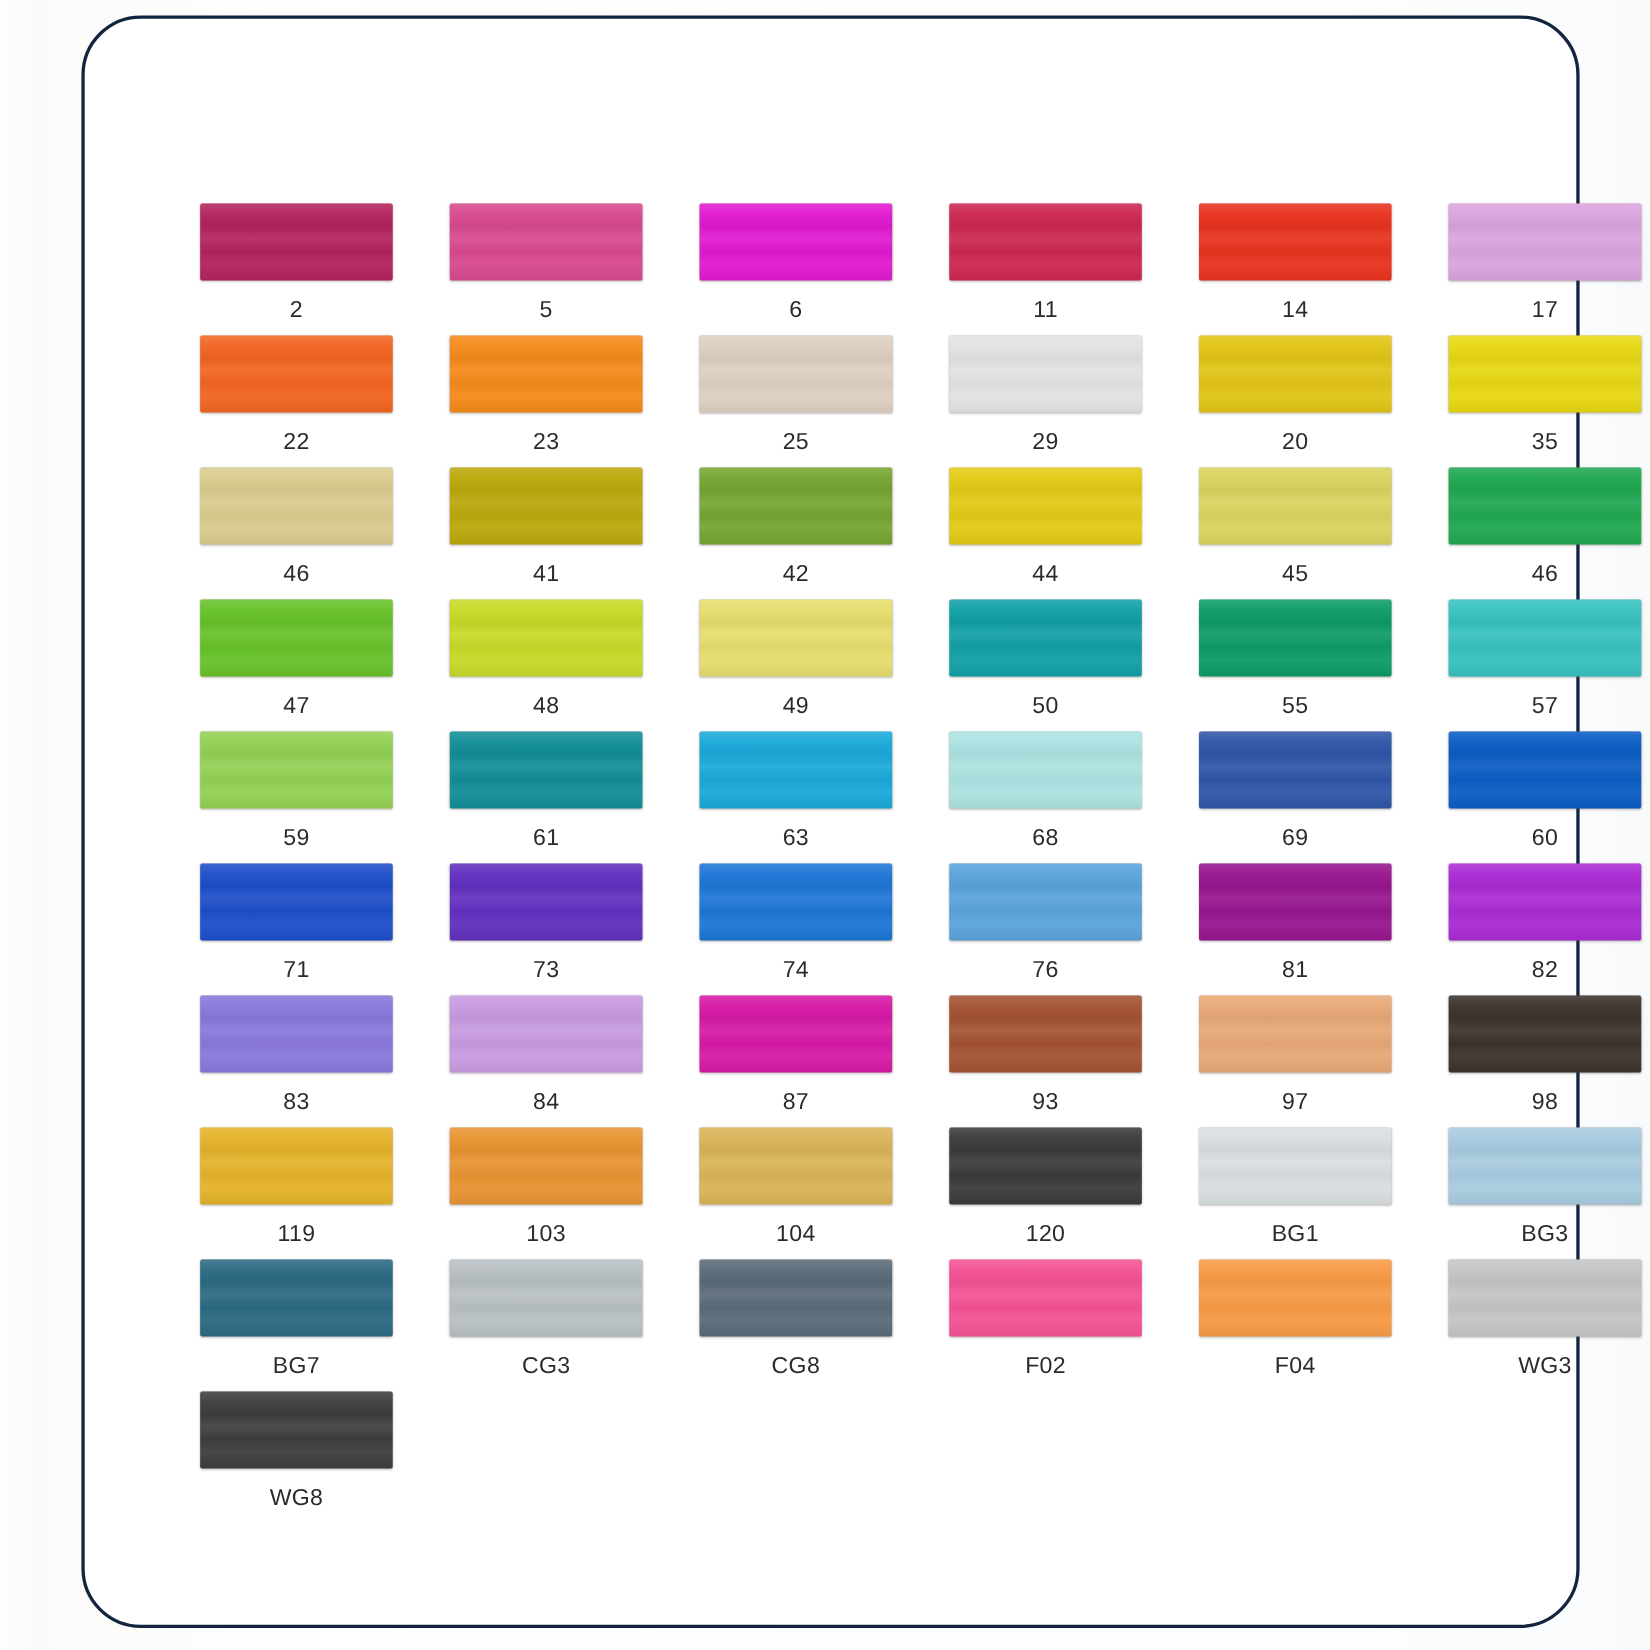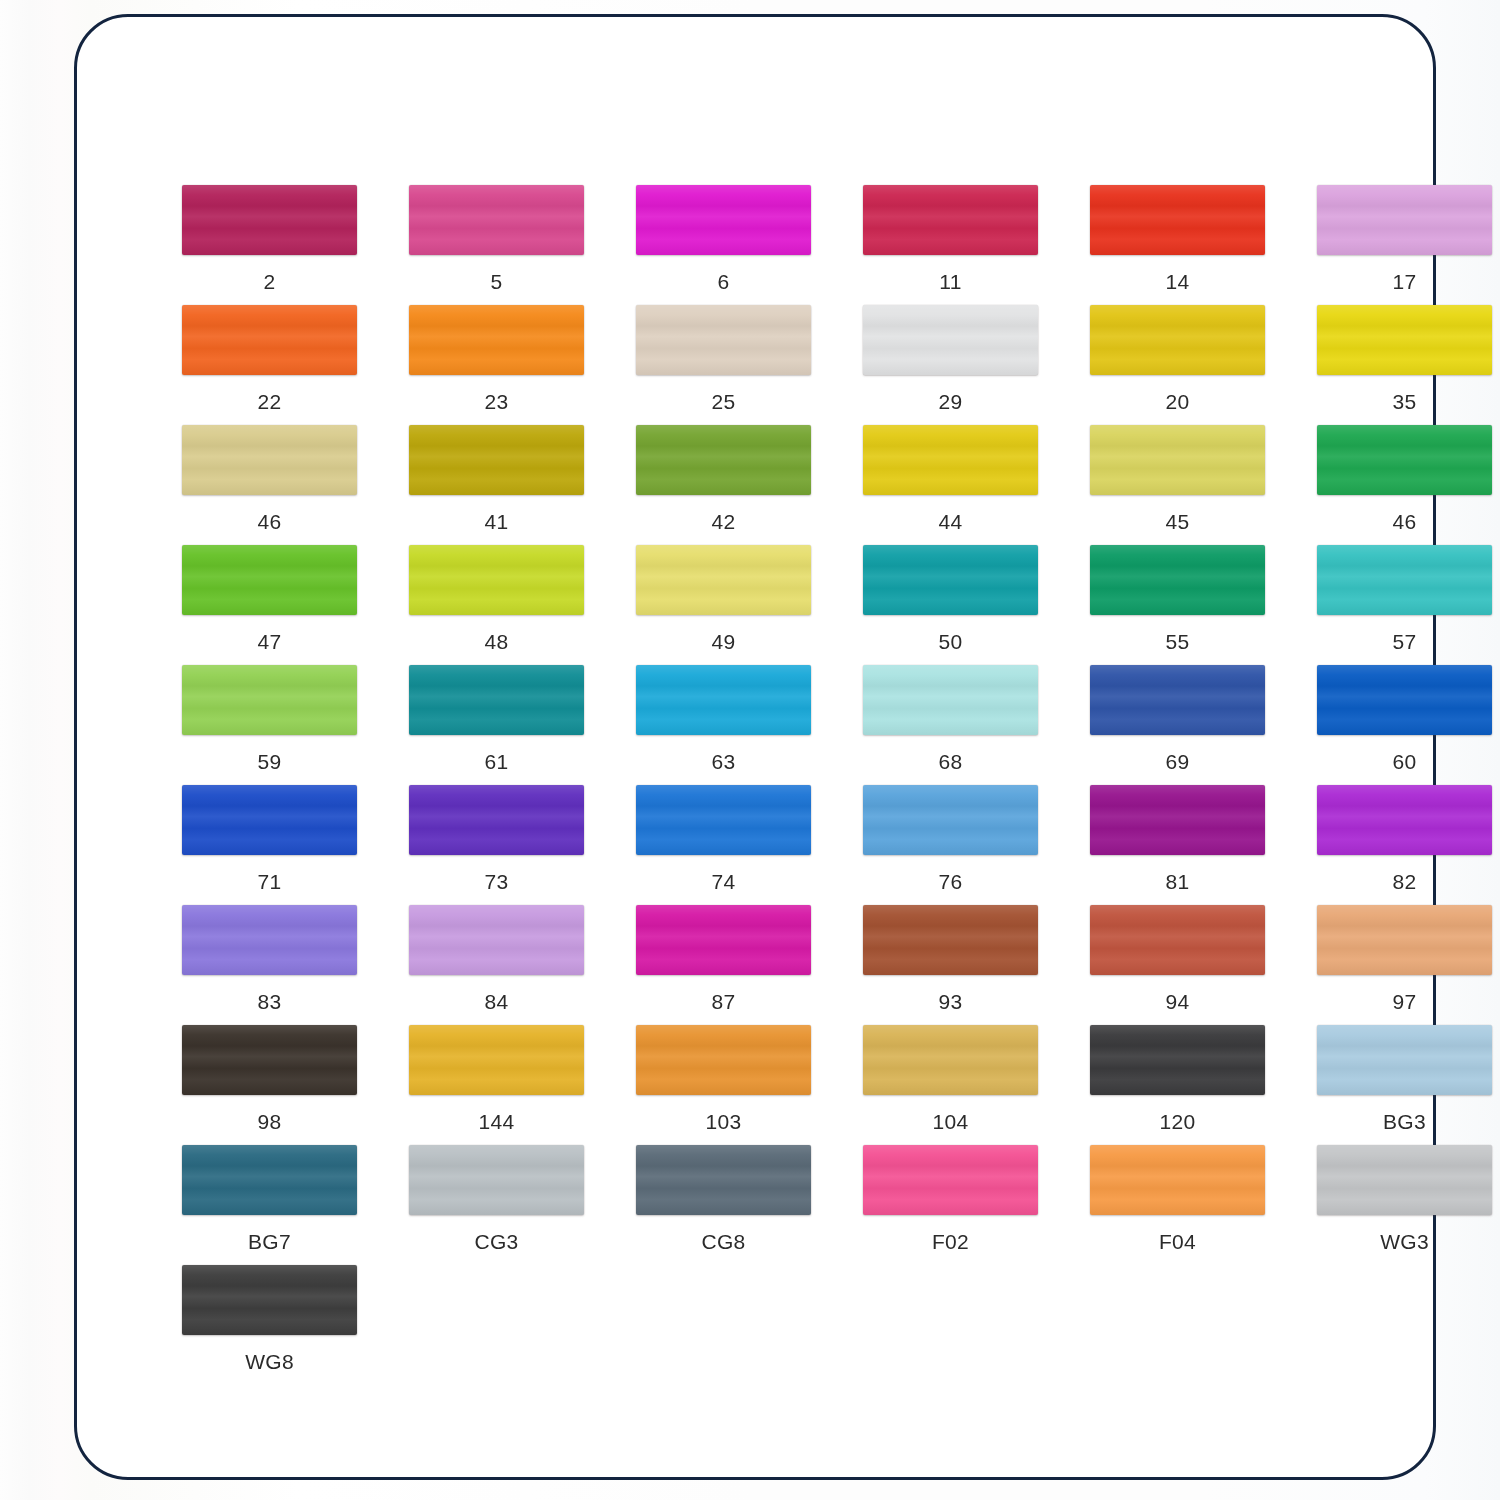--- a/index.html
+++ b/index.html
@@ -251,46 +251,46 @@
         </div>
         <div class="swatch-cell">
           <div class="swatch-chip" style="background-color: rgb(214, 26, 166);"></div>
           <span class="swatch-label">87</span>
         </div>
         <div class="swatch-cell">
           <div class="swatch-chip" style="background-color: rgb(164, 83, 51);"></div>
           <span class="swatch-label">93</span>
         </div>
         <div class="swatch-cell">
-          <div class="swatch-chip" style="background-color: rgb(192, 85, 63);"></div>
-          <span class="swatch-label">94</span>
-        </div>
-        <div class="swatch-cell">
           <div class="swatch-chip" style="background-color: rgb(232, 168, 119);"></div>
           <span class="swatch-label">97</span>
         </div>
         <div class="swatch-cell">
           <div class="swatch-chip" style="background-color: rgb(59, 51, 44);"></div>
           <span class="swatch-label">98</span>
         </div>
         <div class="swatch-cell">
           <div class="swatch-chip" style="background-color: rgb(229, 179, 42);"></div>
-          <span class="swatch-label">144</span>
+          <span class="swatch-label">119</span>
         </div>
         <div class="swatch-cell">
           <div class="swatch-chip" style="background-color: rgb(232, 148, 50);"></div>
           <span class="swatch-label">103</span>
         </div>
         <div class="swatch-cell">
           <div class="swatch-chip" style="background-color: rgb(217, 180, 87);"></div>
           <span class="swatch-label">104</span>
         </div>
         <div class="swatch-cell">
           <div class="swatch-chip" style="background-color: rgb(59, 59, 61);"></div>
           <span class="swatch-label">120</span>
+        </div>
+        <div class="swatch-cell">
+          <div class="swatch-chip" style="background-color: rgb(217, 222, 224);"></div>
+          <span class="swatch-label">BG1</span>
         </div>
         <div class="swatch-cell">
           <div class="swatch-chip" style="background-color: rgb(169, 203, 224);"></div>
           <span class="swatch-label">BG3</span>
         </div>
         <div class="swatch-cell">
           <div class="swatch-chip" style="background-color: rgb(43, 106, 130);"></div>
           <span class="swatch-label">BG7</span>
         </div>
         <div class="swatch-cell">

